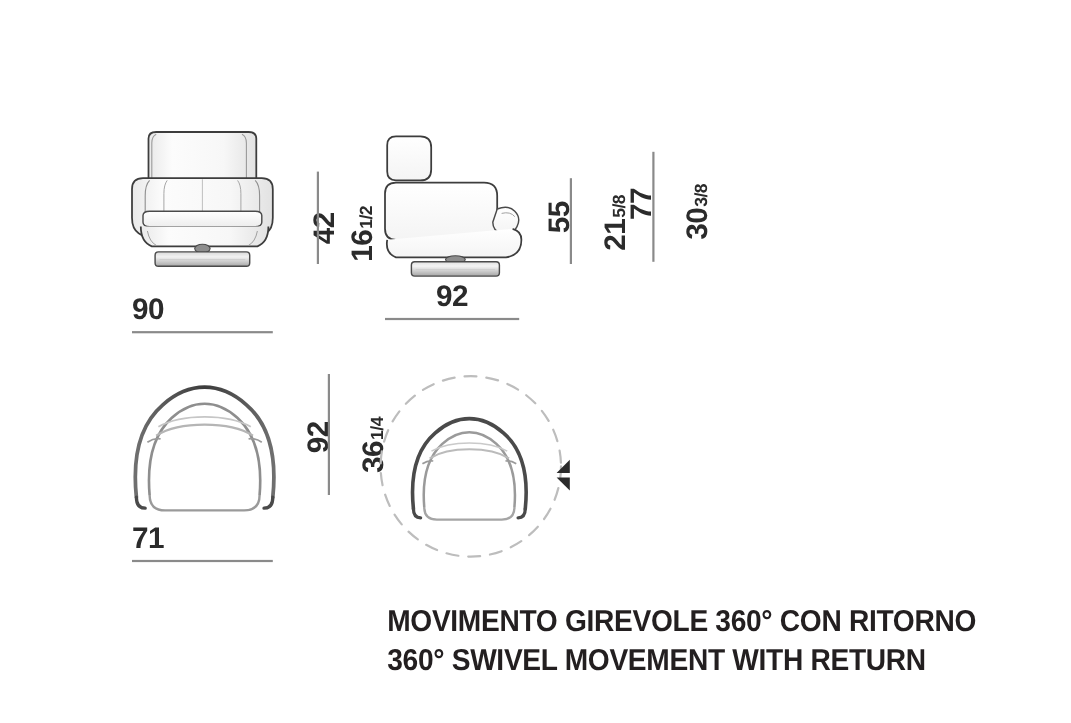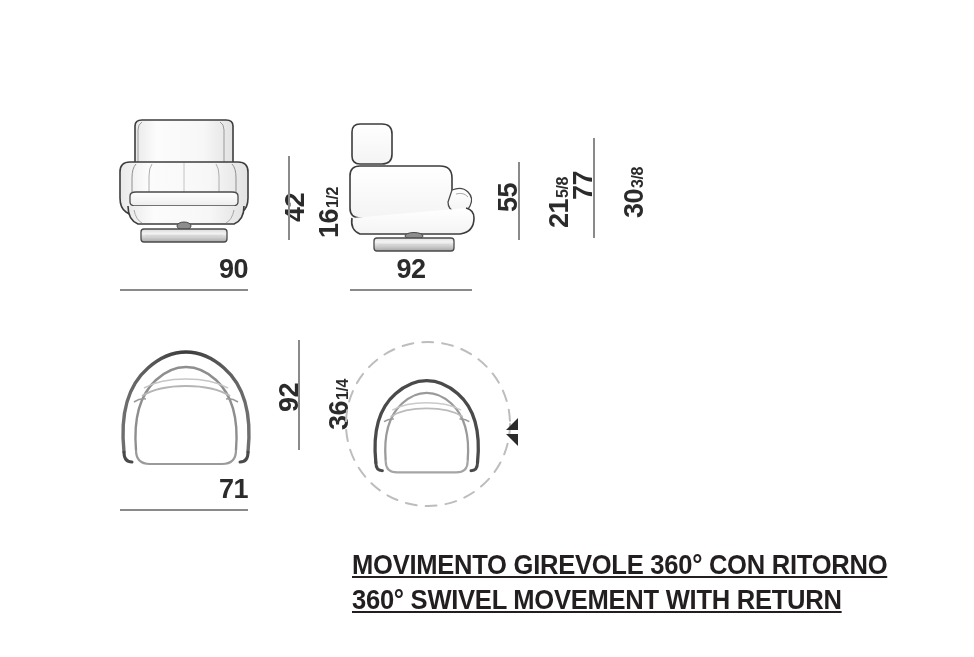--- a/index.html
+++ b/index.html
@@ -125,21 +125,21 @@
       <line x1="33" y1="126" x2="111" y2="126" stroke="#cfcfcf" stroke-width="1"></line>
     </svg>
   </div>
 
   <div class="abs" style="left:266px; top:160px;">
     <div class="abs dim-num dim-metric rot" style="left:16px; top:62px;">42</div>
     <div class="abs dim-rule-v" style="left:22px; top:-4px; height:84px;"></div>
     <div class="abs dim-num dim-imperial rot" style="left:50px; top:78px;"><span>16</span><span class="frac">1/2</span></div>
   </div>
 
-  <div class="abs" style="left:120px; top:256px; width:128px; text-align:right;">
+  <div class="abs" style="left:120px; top:268px; width:128px; text-align:left;">
     <div class="dim-num dim-metric">90</div>
     <div class="dim-rule-h" style="margin:6px 0 6px 0; width:128px;"></div>
   </div>
 
   <div class="abs" style="left:348px; top:118px;">
     <svg width="150" height="135" viewBox="0 0 150 135">
       <defs>
         <linearGradient id="sBody" x1="0" y1="0" x2="0" y2="1">
           <stop offset="0%" stop-color="#ffffff"></stop>
           <stop offset="100%" stop-color="#f4f4f4"></stop>
@@ -210,21 +210,21 @@
       <path d="M126 58 q-6 -4 -12 -3" fill="none" stroke="#9a9a9a" stroke-width="1.6"></path>
     </svg>
   </div>
 
   <div class="abs" style="left:262px; top:352px;">
     <div class="abs dim-num dim-metric rot" style="left:14px; top:60px;">92</div>
     <div class="abs dim-rule-v" style="left:36px; top:-12px; height:110px;"></div>
     <div class="abs dim-num dim-imperial rot" style="left:64px; top:78px;"><span>36</span><span class="frac">1/4</span></div>
   </div>
 
-  <div class="abs" style="left:120px; top:476px; width:128px; text-align:right;">
+  <div class="abs" style="left:120px; top:476px; width:128px; text-align:left;">
     <div class="dim-num dim-metric">71</div>
     <div class="dim-rule-h" style="margin:6px 0 6px 0; width:128px;"></div>
   </div>
 
   <div class="abs" style="left:336px; top:334px;">
     <svg width="200" height="180" viewBox="0 0 200 180">
 
       <circle cx="92" cy="90" r="82" fill="none" stroke="#bdbdbd" stroke-width="2" stroke-dasharray="11 9" stroke-linecap="round"></circle>
 
       <g transform="translate(30,40) scale(0.82)">
@@ -239,18 +239,18 @@
         <path d="M126 58 q-6 -4 -12 -3" fill="none" stroke="#9a9a9a" stroke-width="1.8"></path>
       </g>
 
       <g>
         <polygon points="170,96 182,84 182,96" fill="#2b2b2b"></polygon>
         <polygon points="170,100 182,100 182,112" fill="#2b2b2b"></polygon>
       </g>
     </svg>
   </div>
 
-  <div class="abs" style="left:352px; top:547px;text-decoration:underline;">
+  <div class="abs" style="left:352px; top:547px;">
     <div class="caption">MOVIMENTO GIREVOLE 360° CON RITORNO</div>
     <div class="caption">360° SWIVEL MOVEMENT WITH RETURN</div>
   </div>
 
 </div>
 
 </body></html>

